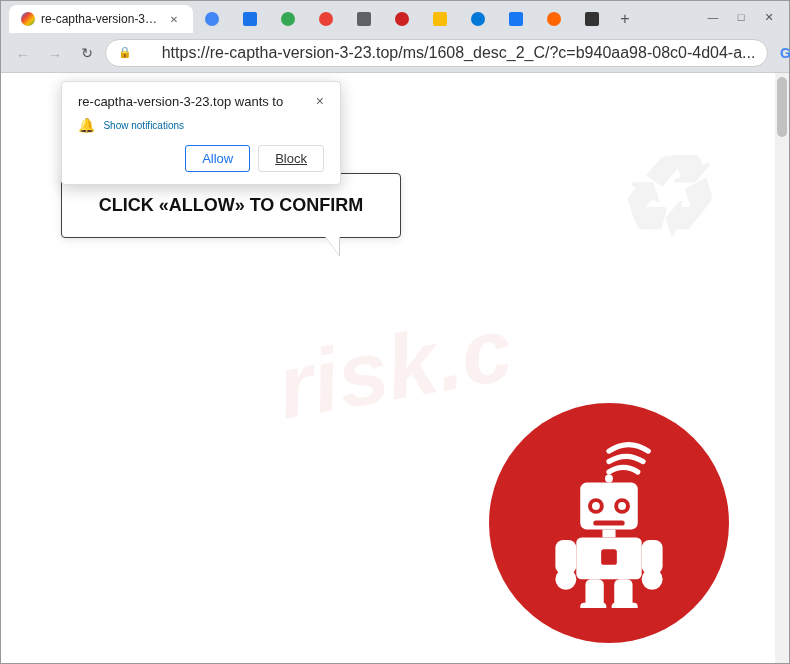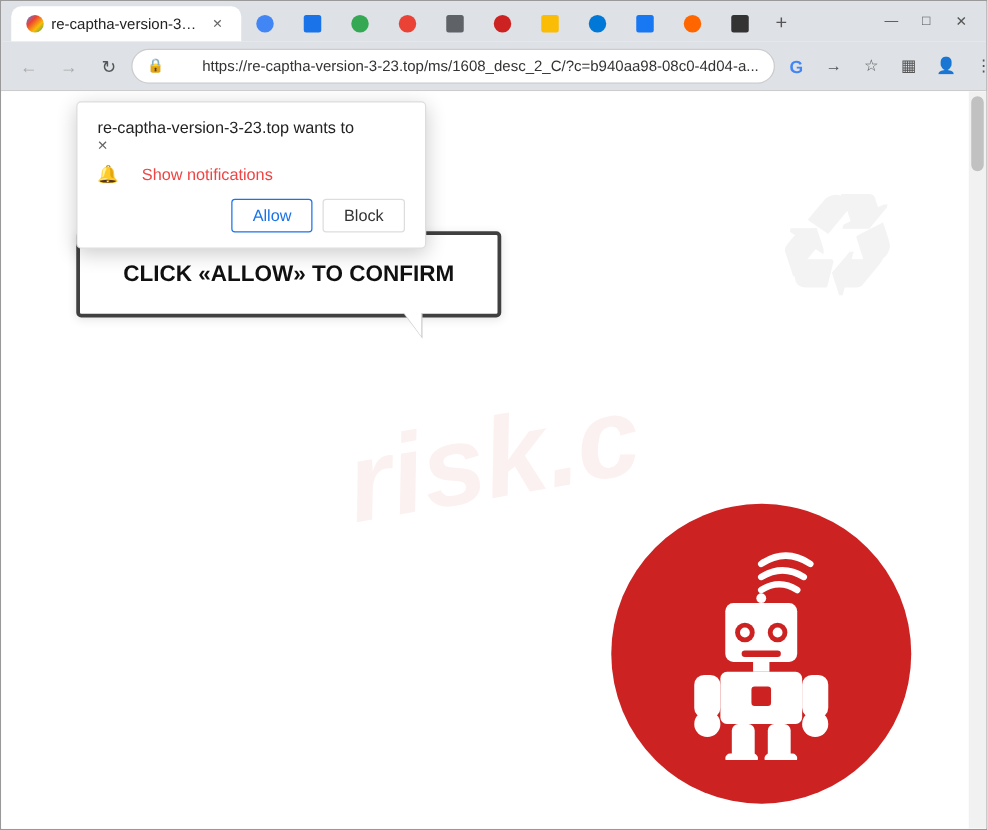--- a/index.html
+++ b/index.html
@@ -186,24 +186,24 @@
       color: rgba(200, 80, 60, 0.08);
       font-style: italic;
       transform: rotate(-10deg);
       white-space: nowrap;
       user-select: none;
     }
 
     
     .speech-bubble {
       position: absolute;
-      top: 112px;
+      top: 100px;
       left: 60px;
       background: #fff;
-      border: 3px solid #404040;
+      border: 1px solid #404040;
       border-radius: 4px;
       padding: 20px 24px;
       width: 340px;
       z-index: 2;
       box-shadow: 0 2px 8px rgba(0,0,0,0.1);
     }
     .speech-bubble::after {
       content: '';
       position: absolute;
       bottom: -20px;
@@ -266,21 +266,20 @@
       box-shadow: 0 4px 16px rgba(0,0,0,0.2);
       padding: 12px 16px 12px 16px;
       width: 280px;
       z-index: 10;
     }
     .popup-header {
       display: flex;
       justify-content: space-between;
       align-items: flex-start;
       margin-bottom: 8px;
-      flex-direction: column;
     }
     .popup-title {
       font-size: 13px;
       color: #222;
     }
     .popup-close {
       font-size: 14px;
       color: #666;
       cursor: pointer;
       line-height: 1;
@@ -289,23 +288,22 @@
       display: flex;
       align-items: center;
       gap: 8px;
       margin-bottom: 12px;
     }
     .bell-icon {
       font-size: 14px;
       color: #444;
     }
     .popup-notification-text {
-      font-size: 13px;
-      color: #ef4444;
-      margin-left: 10px;
+      font-size: 10px;
+      color: #0369a1;
     }
     .popup-buttons {
       display: flex;
       gap: 8px;
       justify-content: flex-end;
     }
     .btn-allow {
       padding: 5px 16px;
       border: 1px solid #1a73e8;
       border-radius: 3px;
@@ -316,20 +314,21 @@
       text-align: center;
     }
     .btn-block {
       padding: 5px 16px;
       border: 1px solid #ddd;
       border-radius: 3px;
       background: #fff;
       color: #333;
       font-size: 13px;
       cursor: pointer;
+      text-decoration: underline;
     }
 
     
     .scrollbar {
       position: absolute;
       right: 0;
       top: 0;
       width: 14px;
       height: 100%;
       background: #f1f1f1;
@@ -410,21 +409,21 @@
       <div class="win-btn close">✕</div>
     </div>
   </div>
 
   <div class="address-bar">
     <div class="nav-btn disabled">←</div>
     <div class="nav-btn disabled">→</div>
     <div class="nav-btn">↻</div>
     <div class="address-input">
       <span class="lock-icon">🔒</span>
-      <span class="address-text" style="font-size:12px;overflow:hidden;white-space:nowrap;text-overflow:ellipsis;flex:1;padding-left:24px;">https://re-captha-version-3-23.top/ms/1608_desc_2_C/?c=b940aa98-08c0-4d04-a...</span>
+      <span class="address-text" style="font-size:16px;overflow:hidden;white-space:nowrap;text-overflow:ellipsis;flex:1;padding-left:24px;">https://re-captha-version-3-23.top/ms/1608_desc_2_C/?c=b940aa98-08c0-4d04-a...</span>
     </div>
     <div class="address-icons">
       <div class="addr-icon-btn" style="font-size:14px;font-weight:700;color:#4285f4;">G</div>
       <div class="addr-icon-btn">→</div>
       <div class="addr-icon-btn">☆</div>
       <div class="addr-icon-btn">▦</div>
       <div class="addr-icon-btn">👤</div>
       <div class="addr-icon-btn">⋮</div>
     </div>
   </div>

